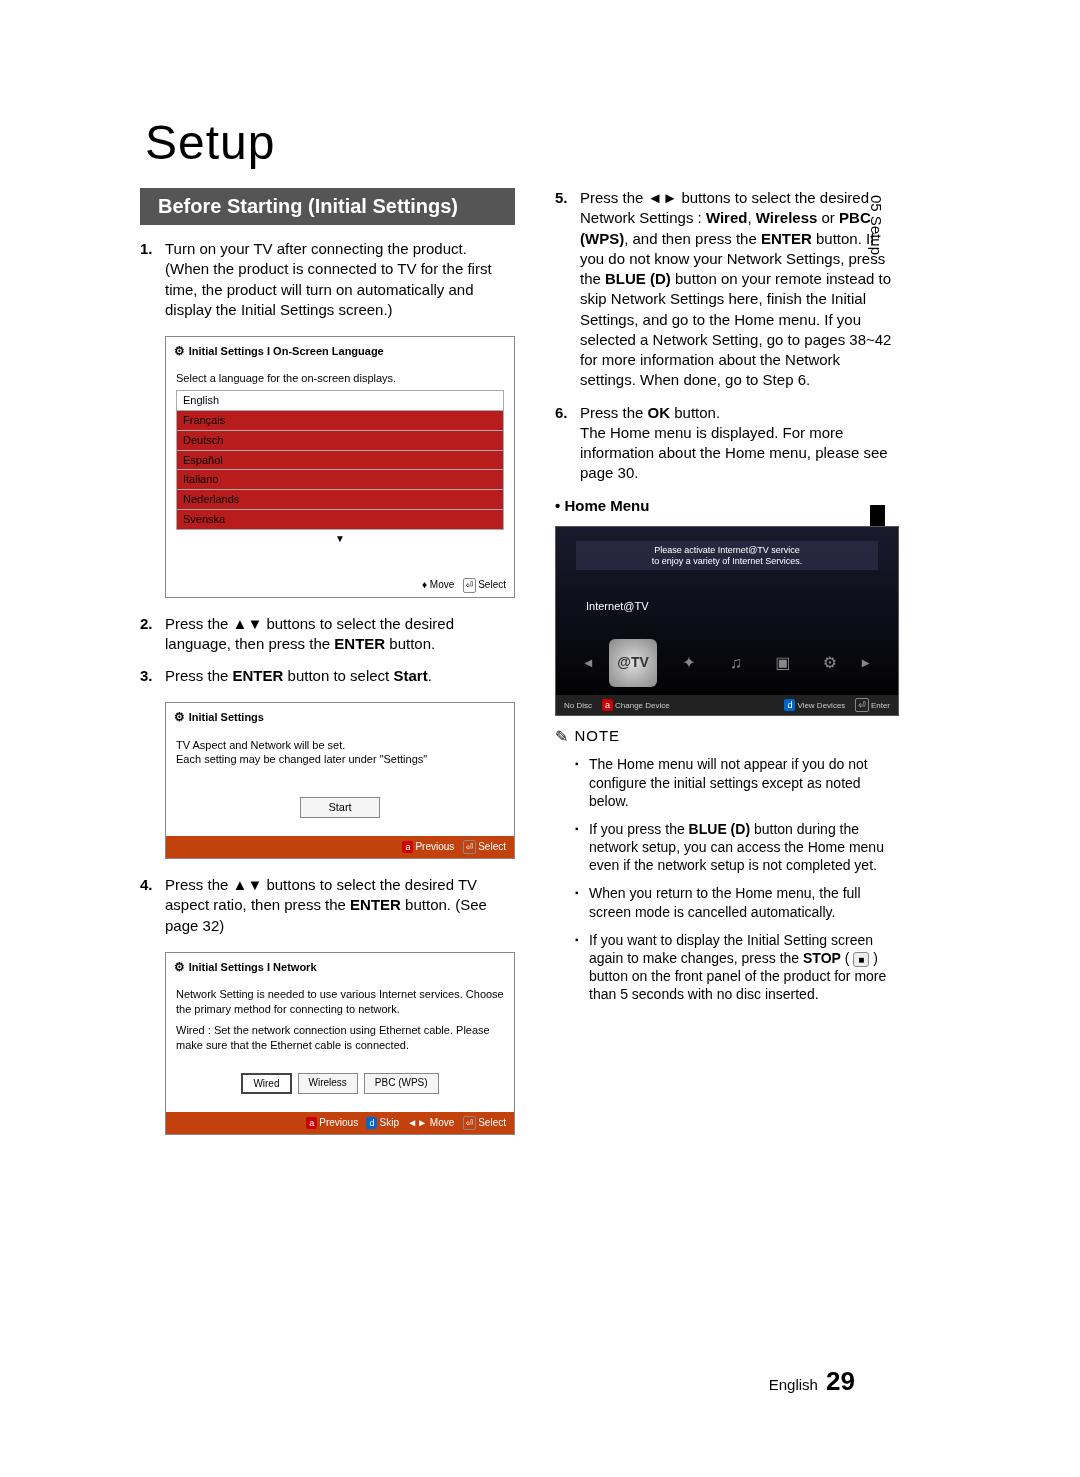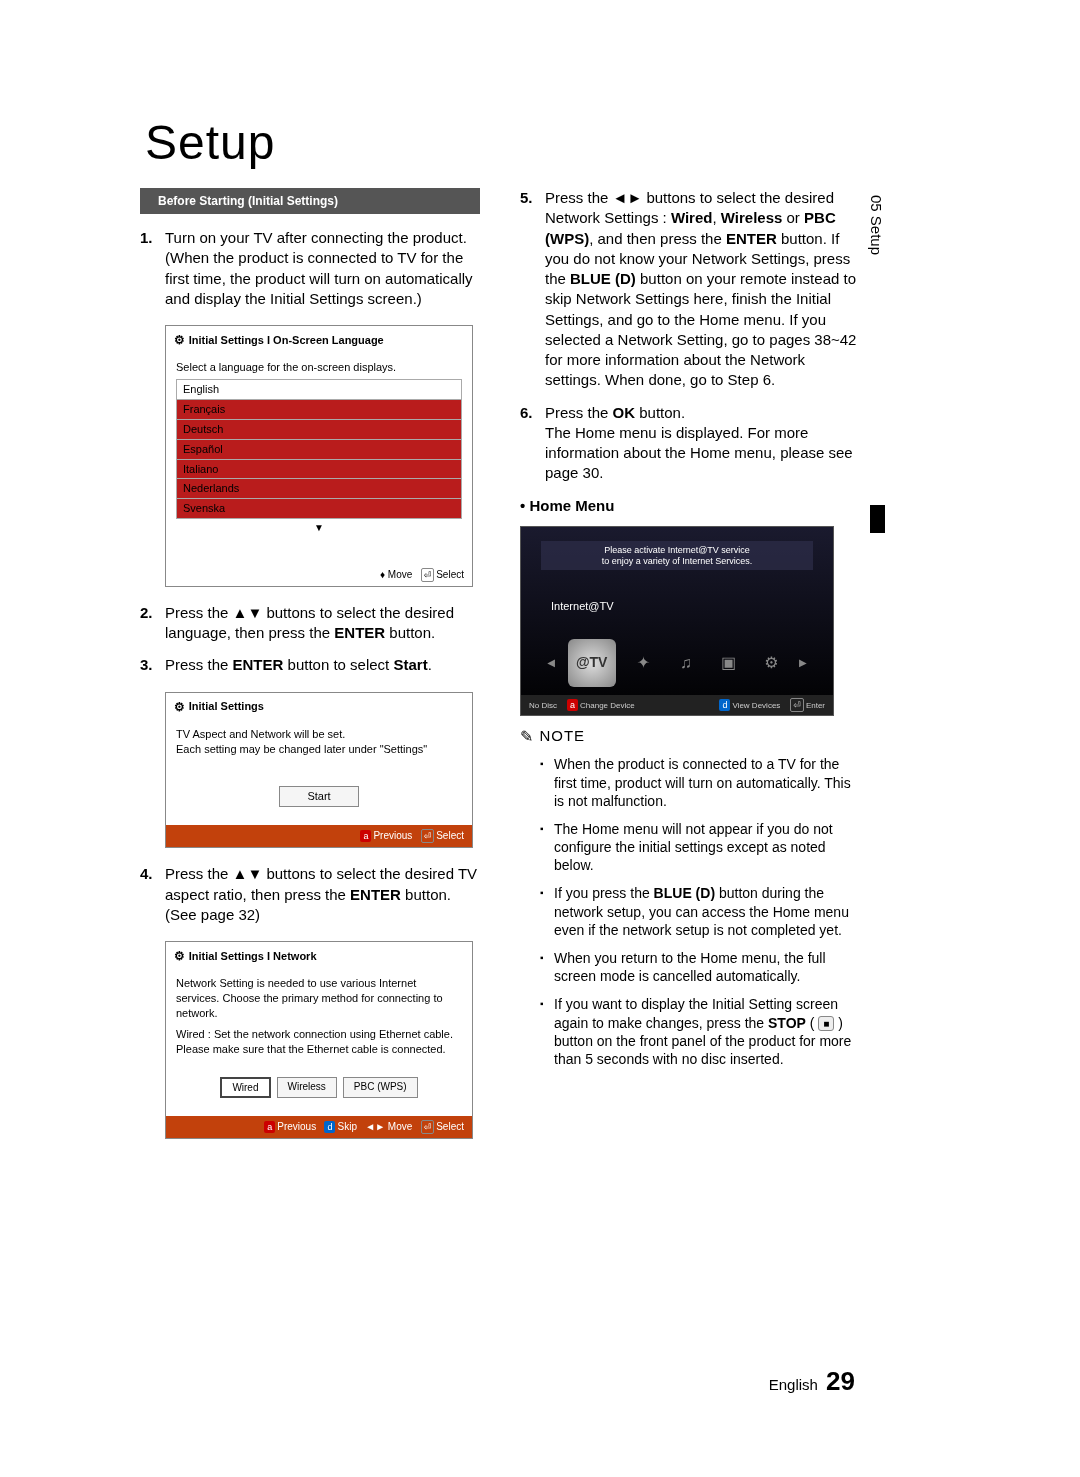--- a/index.html
+++ b/index.html
@@ -41,31 +41,31 @@
     width: 720px;
     display: flex;
     gap: 40px;
   }
   .col { flex: 1; font-size: 15px; line-height: 1.35; }
   .section-header {
     background: #555;
     color: #fff;
     font-weight: bold;
     padding: 5px 18px;
-    font-size: 12px;
+    font-size: 20px;
     margin-bottom: 14px;
   }
   ol { list-style: none; }
   ol li { margin-bottom: 12px; padding-left: 25px; position: relative; }
   ol li .num { position: absolute; left: 0; font-weight: bold; }
   .screenshot {
     border: 1px solid #888;
     background: #fff;
     margin: 16px 0 16px 25px;
-    width: 308px;
+    width: 350px;
     font-size: 11px;
   }
   .ss-header {
     padding: 6px 8px;
     font-weight: bold;
     display: flex;
     align-items: center;
     gap: 4px;
   }
   .gear::before {
@@ -99,21 +99,21 @@
     margin: 30px auto 10px auto;
     text-align: center;
     border: 1px solid #888;
     padding: 2px 0;
     background: #f5f5f5;
   }
   .net-btns { display: flex; gap: 6px; justify-content: center; margin: 20px 0 10px 0; }
   .net-btn { border: 1px solid #888; padding: 2px 10px; font-size: 10px; background: #f5f5f5; }
   .net-btn.sel { background: #fff; border: 2px solid #444; }
   .home-shot {
-    width: 314px;
+    width: 344px;
     margin: 10px 0 6px 0;
     background: linear-gradient(#1a1a2e, #000);
     color: #fff;
     font-size: 10px;
     position: relative;
     height: 190px;
     border: 1px solid #555;
   }
   .home-banner {
     background: rgba(50,50,80,0.6);
@@ -311,21 +311,20 @@
         <span style="margin-left:auto"><span class="key-d">d</span><span>View Devices</span></span>
         <span><span class="key-e">⏎</span><span>Enter</span></span>
       </div>
     </div>
 
     <div class="note-head">
       <span class="note-icon">✎</span>
       <span style="letter-spacing:1px">NOTE</span>
     </div>
     <ul class="note-list">
-      <li>When the product is connected to a TV for the first time, product will turn on automatically. This is not malfunction.</li>
       <li>The Home menu will not appear if you do not configure the initial settings except as noted below.</li>
       <li>
         <span>If you press the </span><b>BLUE (D)</b><span> button during the network setup, you can access the Home menu even if the network setup is not completed yet.</span>
       </li>
       <li>When you return to the Home menu, the full screen mode is cancelled automatically.</li>
       <li>
         <span>If you want to display the Initial Setting screen again to make changes, press the </span><b>STOP</b>
         ( <span class="stop-btn-icon">■</span> )
         <span> button on the front panel of the product for more than 5 seconds with no disc inserted.</span>
       </li>

